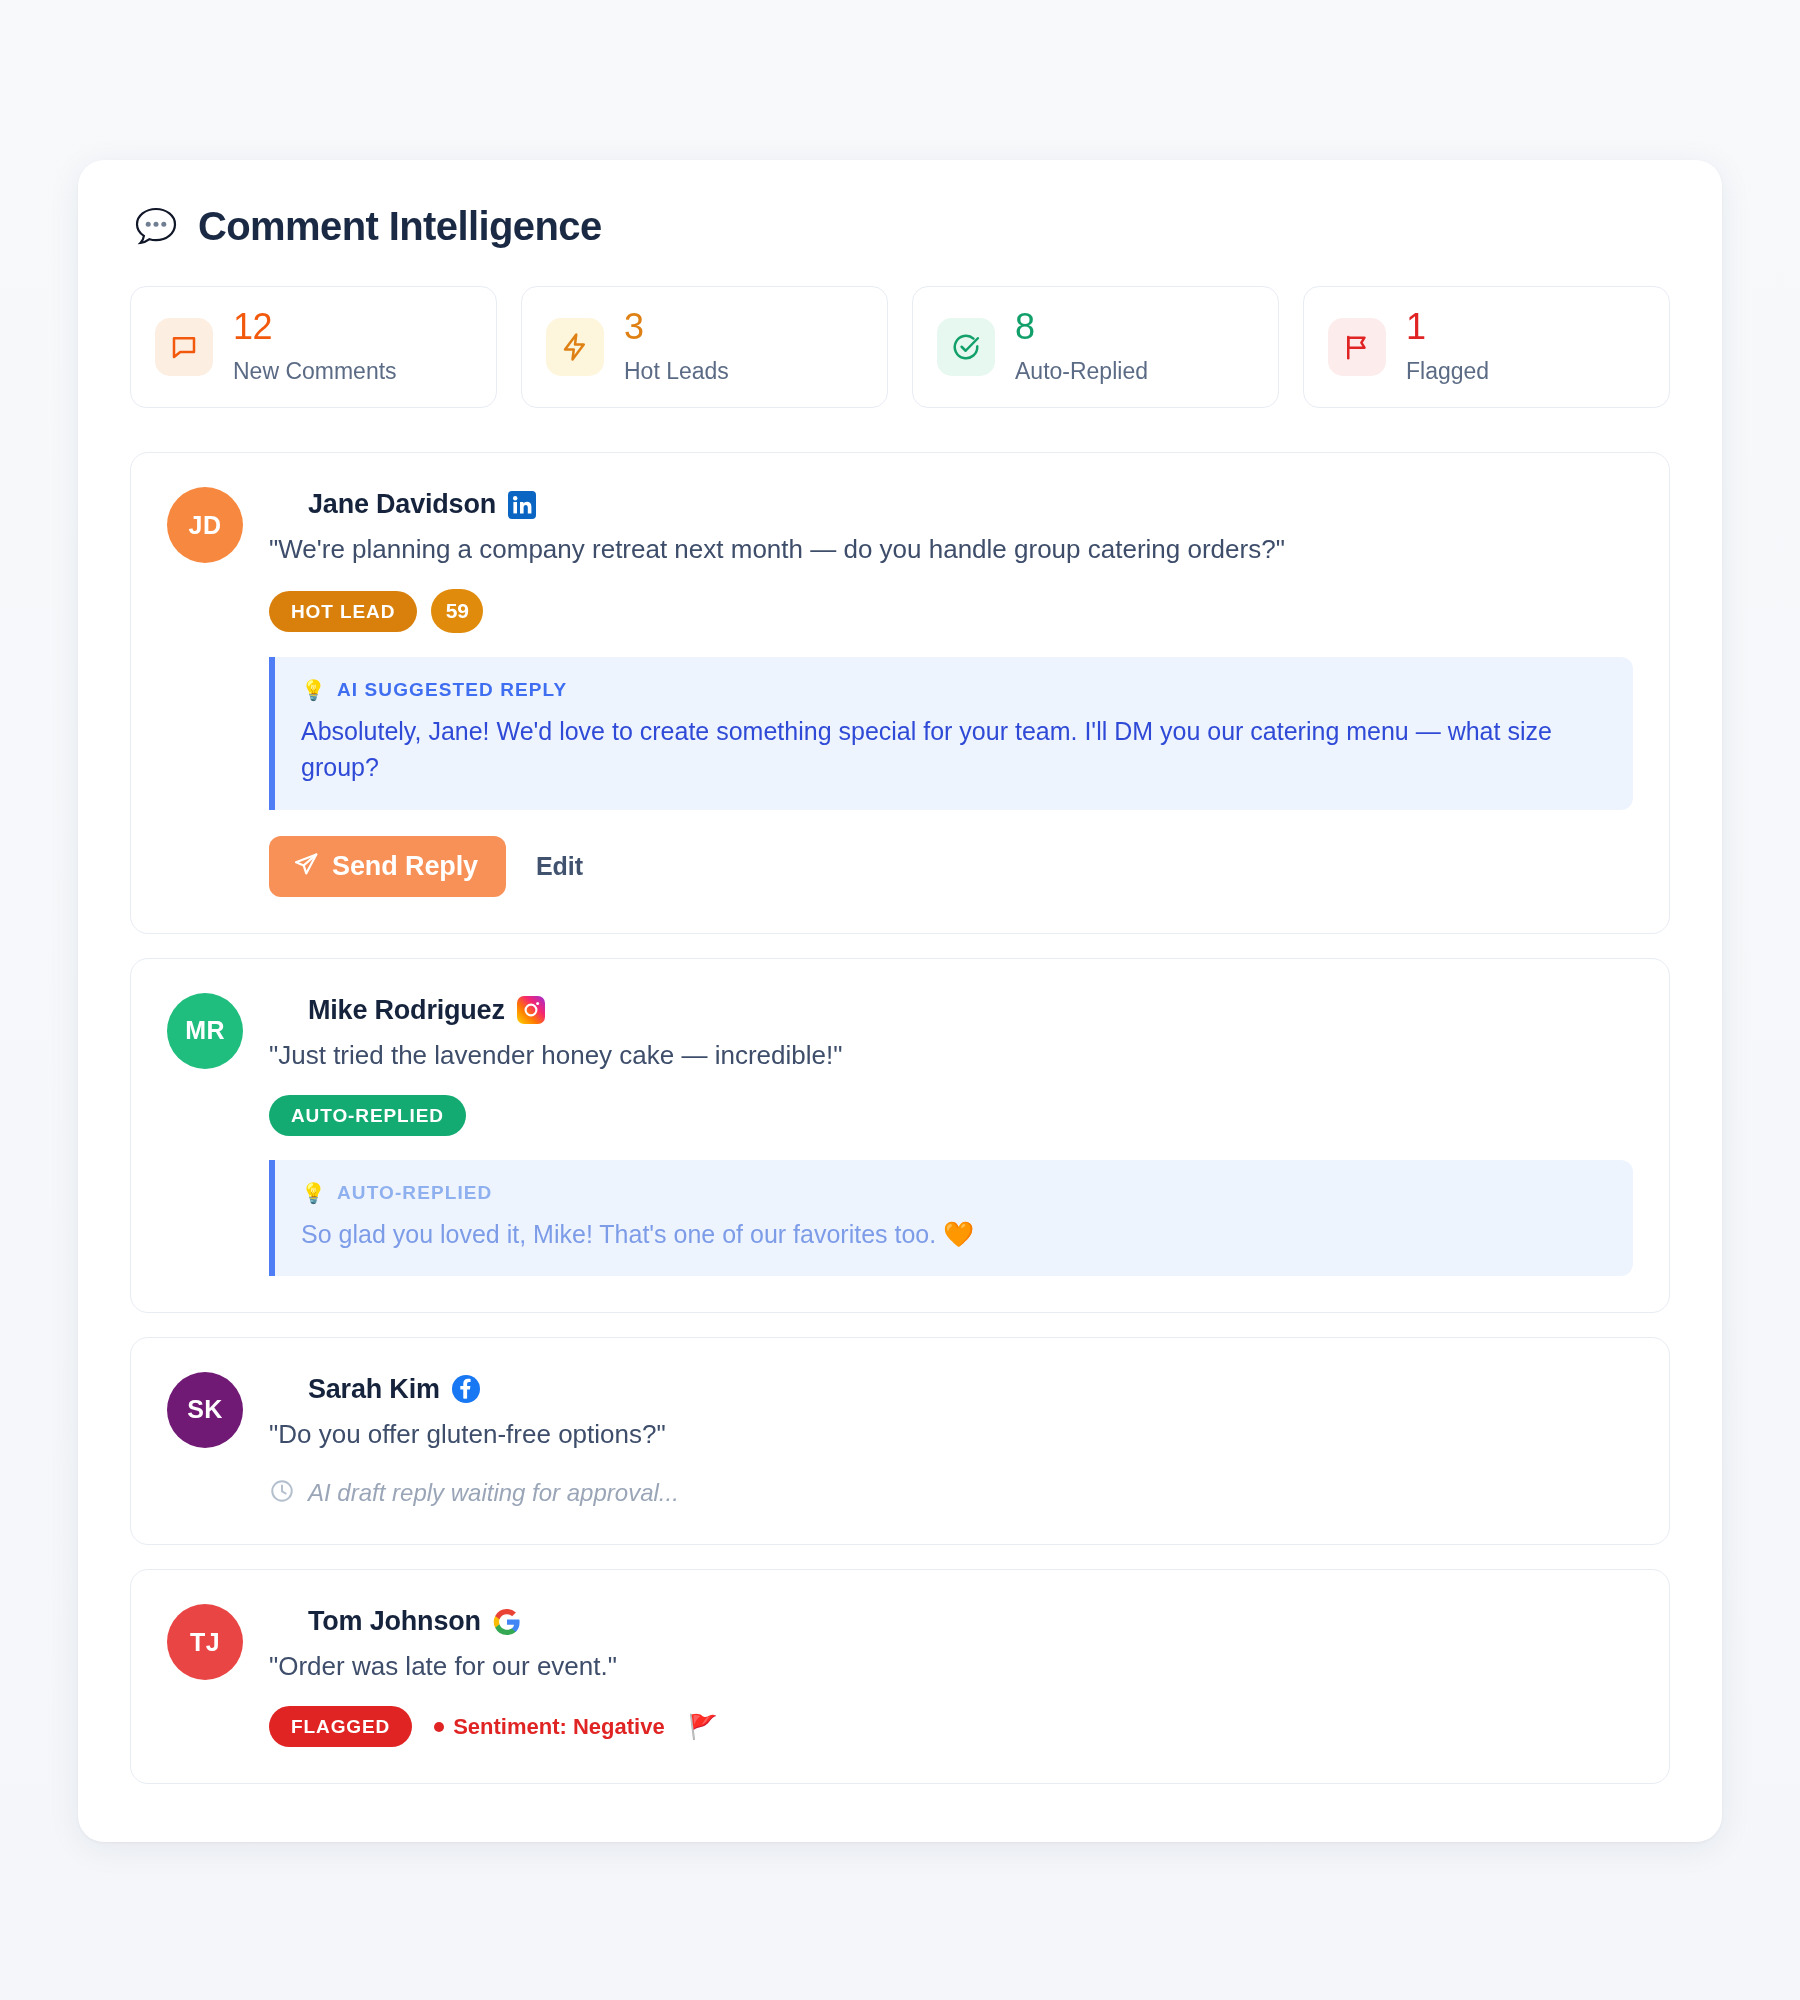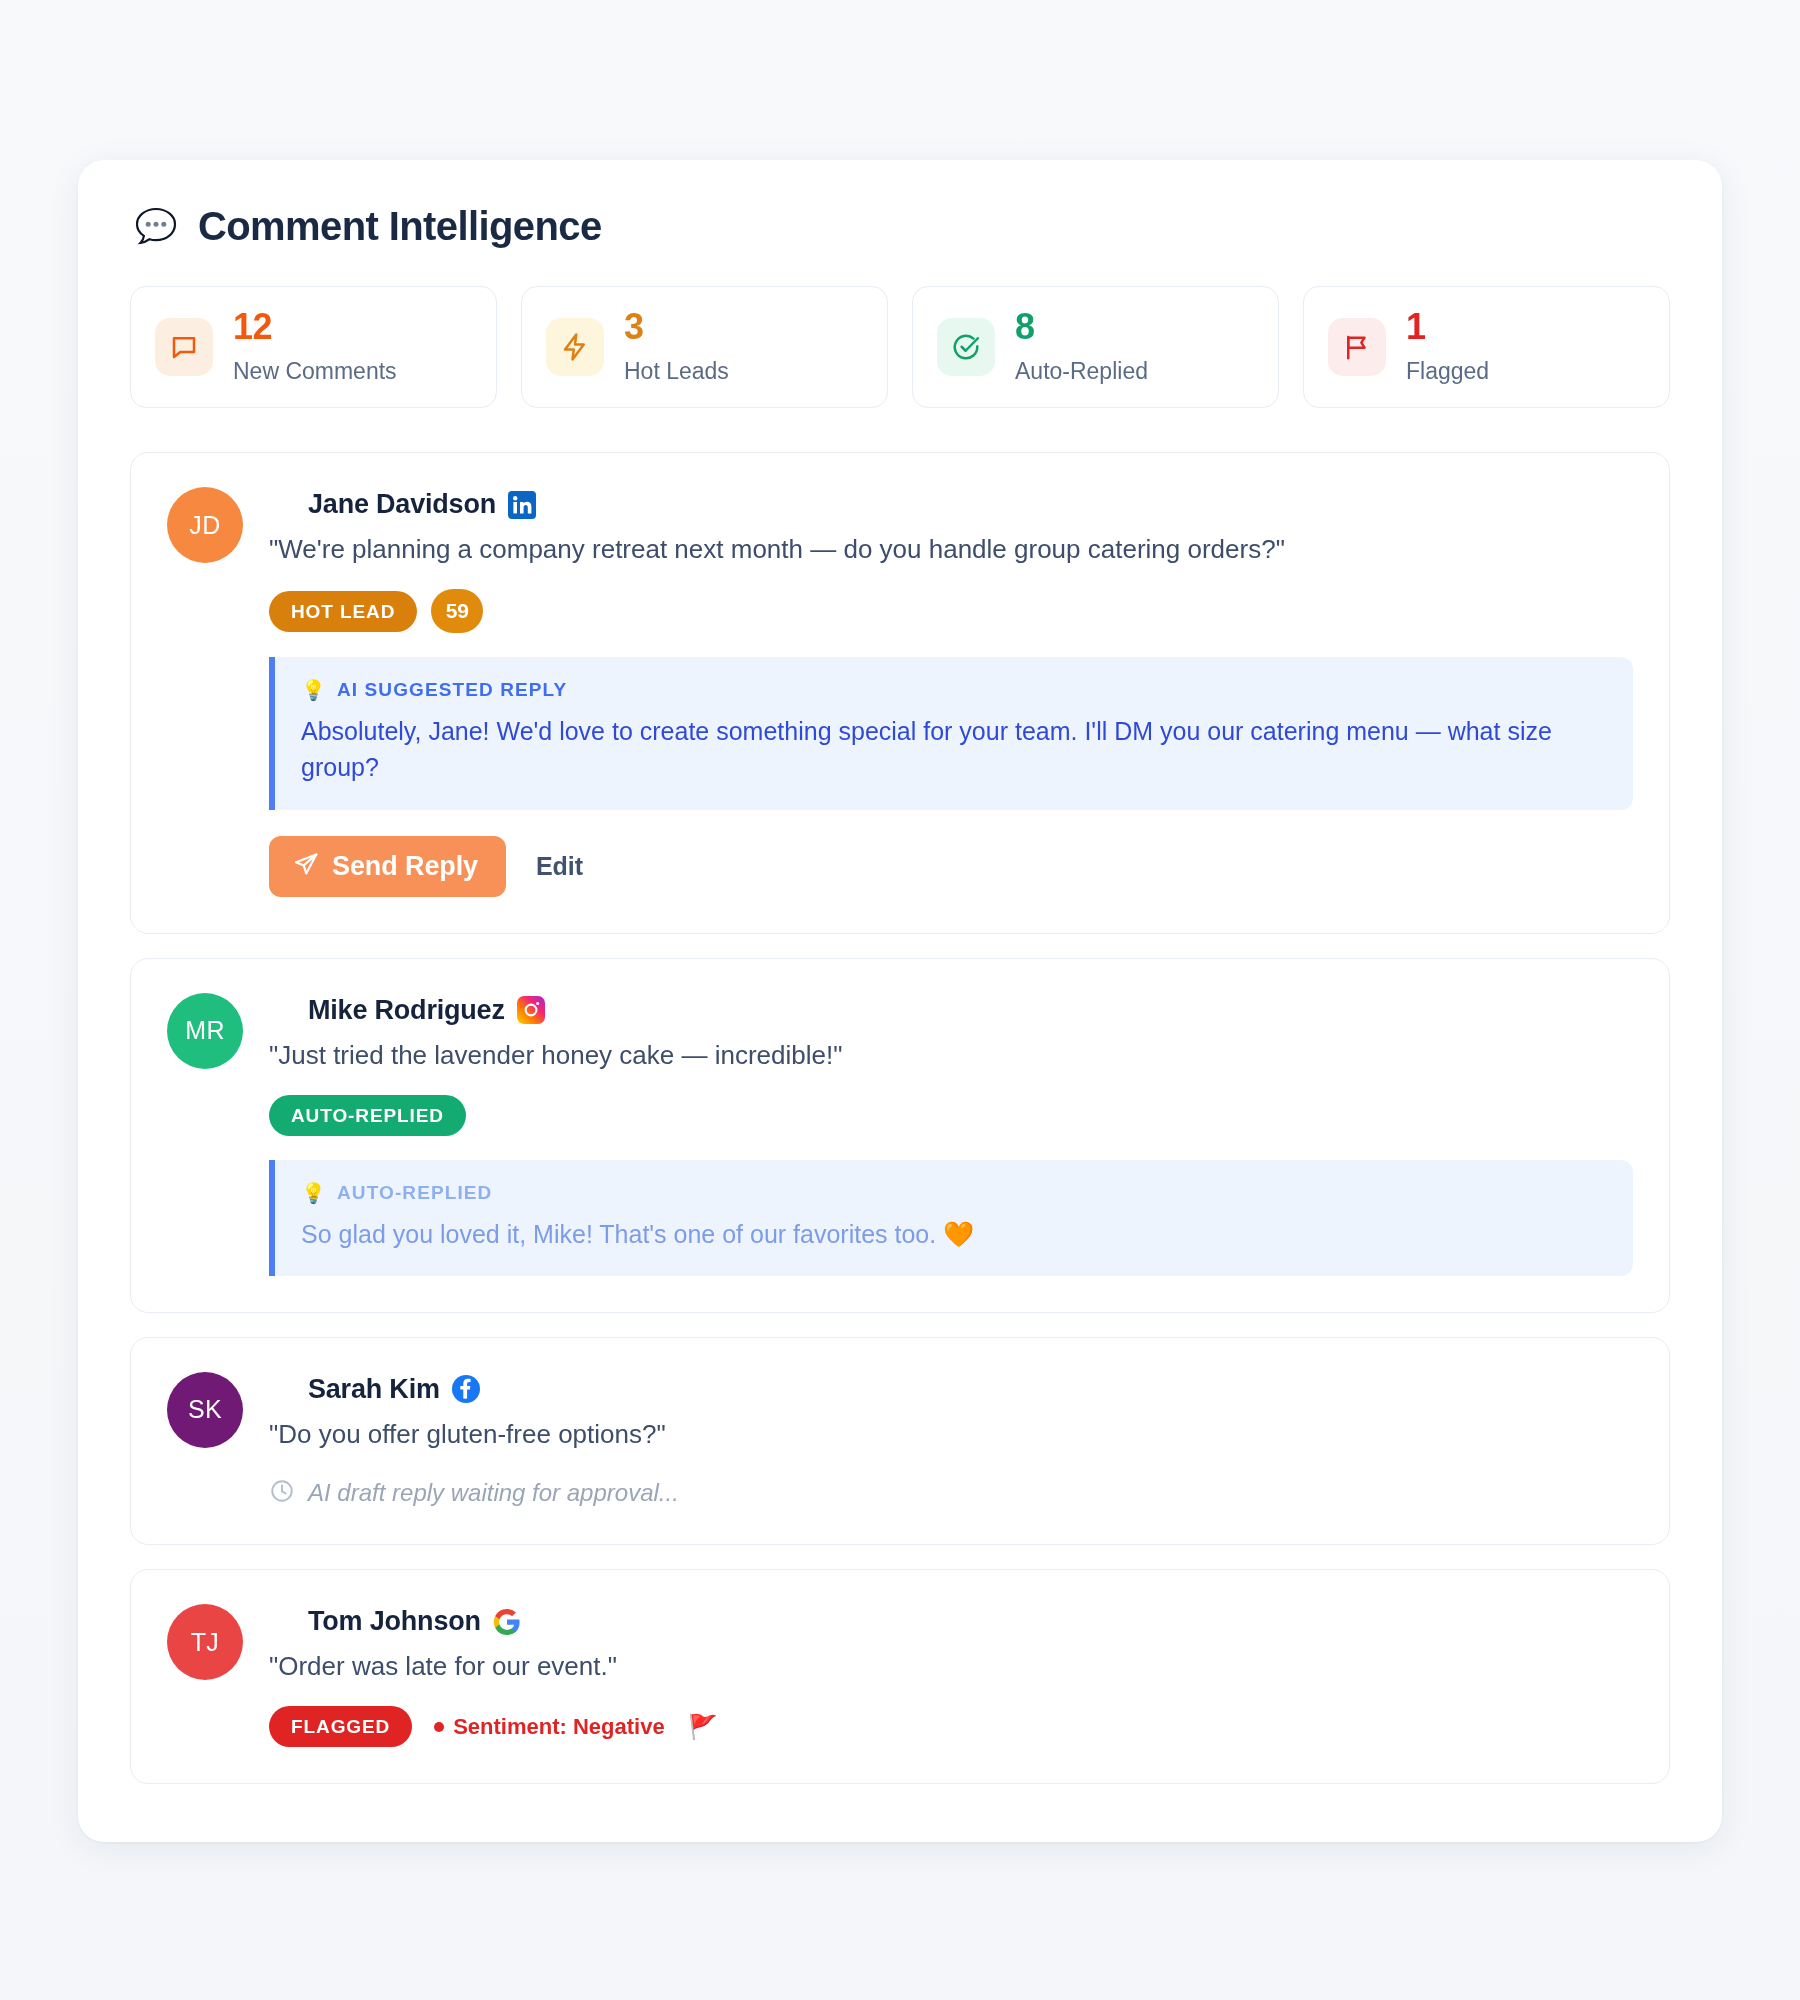--- a/index.html
+++ b/index.html
@@ -79,21 +79,21 @@
     border-radius: 15px;
     flex: none;
     display: flex; align-items: center; justify-content: center;
   }
   .stat-icon-box svg { display: block; }
 
   .stat-text { min-width: 0; }
 
   .stat-value {
     font-size: 36px;
-    font-weight: bold;
+    font-weight: normal;
     line-height: 1.05;
     letter-spacing: -0.5px;
   }
 
   .stat-label {
     font-size: 23px;
     color: #5b6b85;
     line-height: 1.25;
     margin-top: 11px;
     white-space: nowrap;
@@ -111,21 +111,21 @@
     gap: 26px;
   }
 
   .avatar {
     width: 76px; height: 76px;
     border-radius: 50%;
     flex: none;
     display: flex; align-items: center; justify-content: center;
     color: #fff;
     font-size: 25px;
-    font-weight: normal;
+    font-weight: bold;
     letter-spacing: 0.4px;
   }
 
   .comment-body { flex: 1 1 auto; min-width: 0; padding-top: 2px; }
 
   .name-row {
     display: flex;
     align-items: center;
     gap: 12px;
     margin-bottom: 12px;

